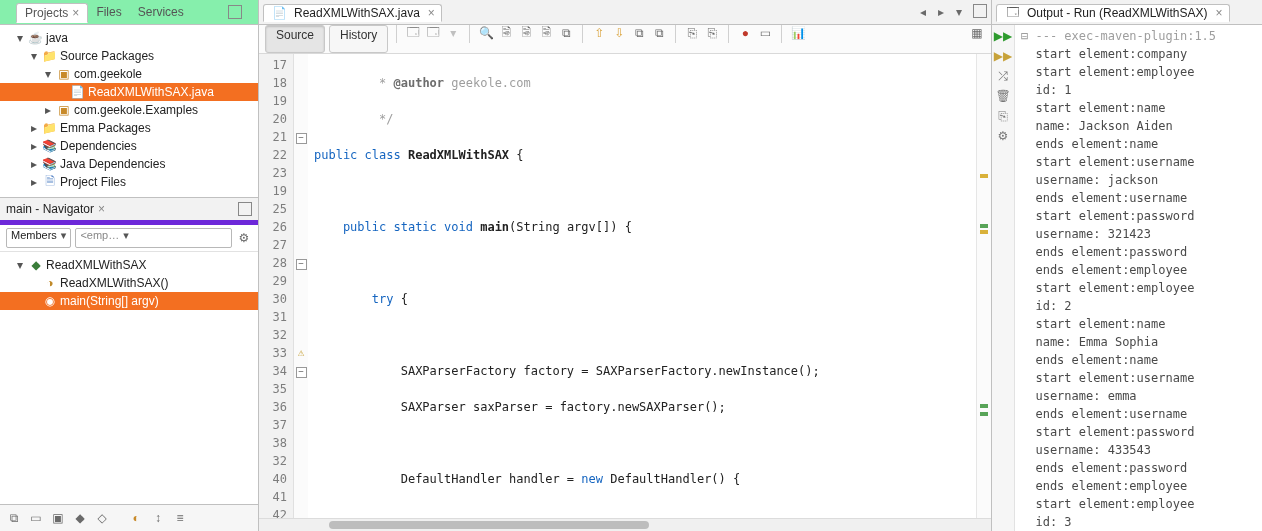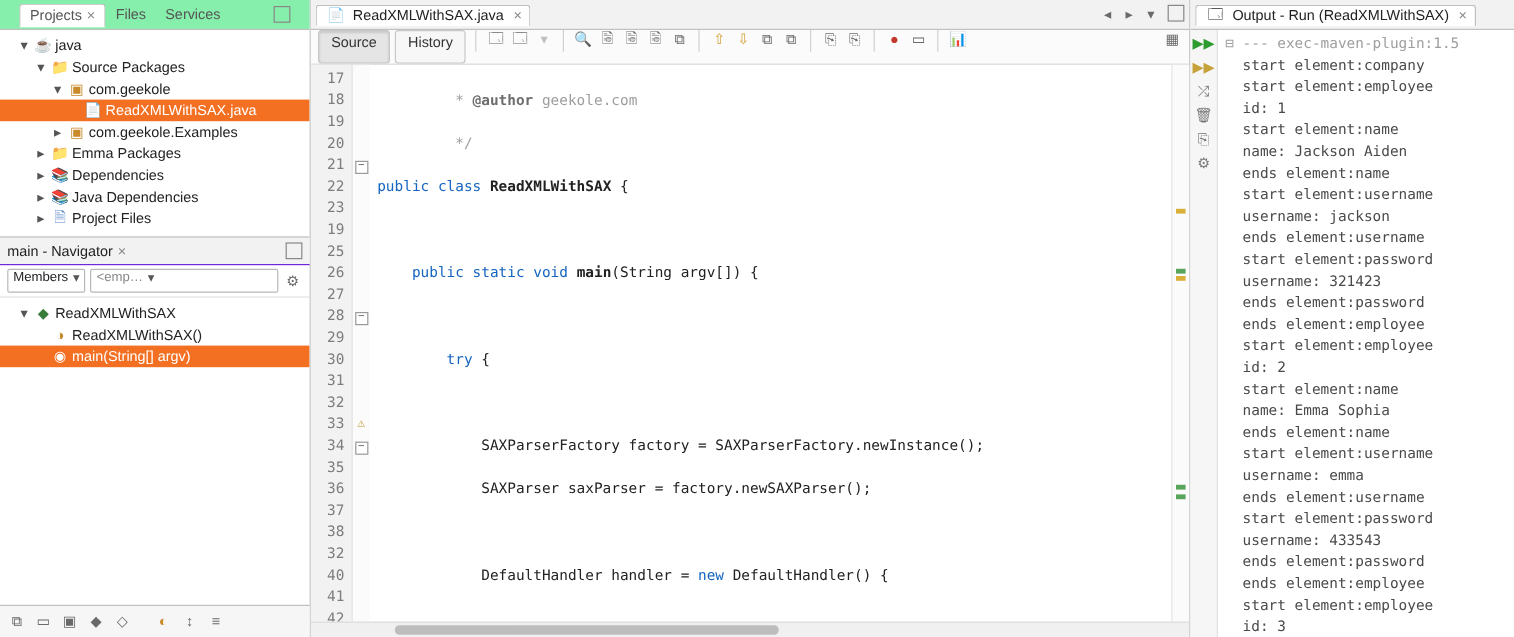--- a/index.html
+++ b/index.html
@@ -16,21 +16,21 @@
   .tree{flex:0 0 auto;overflow:auto;padding:4px 0 6px 0}
   .node{display:flex;align-items:center;height:18px;padding:0 4px;white-space:nowrap}
   .node.sel{background:#f36f21;color:#fff}
   .tw{width:12px;text-align:center;color:#555;display:inline-block}
   .ic{width:16px;height:14px;display:inline-flex;align-items:center;justify-content:center;margin:0 2px}
   .folder{color:#d9a23a}
   .pkg{color:#c88a2a}
   .jfile{color:#5b87c7}
   .depth1{padding-left:14px}.depth2{padding-left:28px}.depth3{padding-left:42px}.depth4{padding-left:56px}
   
-  .nav-header{display:flex;align-items:center;height:22px;border-top:1px solid #c0c0c0;border-bottom:1px solid #6d28d9;background:#f2f2f2;padding:0 6px}
+  .nav-header{display:flex;align-items:center;height:22px;border-top:1px solid #c0c0c0;border-bottom:5px solid #6d28d9;background:#f2f2f2;padding:0 6px}
   .nav-toolbar{display:flex;align-items:center;gap:4px;height:26px;padding:0 6px;border-bottom:1px solid #e2e2e2}
   .combo{border:1px solid #b8b8b8;background:#fff;height:18px;display:flex;align-items:flex-start;padding:0 4px;font-size:11px;border-radius:2px}
   .combo .car{margin-left:4px;color:#555}
   .nav-tree{flex:1;overflow:auto;padding:4px 0}
   .btm-icons{display:flex;gap:6px;align-items:center;height:26px;border-top:1px solid #c0c0c0;padding:0 6px;background:#f6f6f6}
   .tb-ic{width:16px;height:16px;display:inline-flex;align-items:center;justify-content:center;color:#6a6a6a}
   
   .center{flex:1;display:flex;flex-direction:column;min-width:0}
   .ed-tabs{display:flex;align-items:center;height:24px;border-bottom:1px solid #c0c0c0;background:#f2f2f2;padding:0 4px}
   .ed-tab{display:flex;align-items:center;gap:4px;background:#fff;border:1px solid #c0c0c0;border-bottom:1px solid #fff;border-radius:3px 3px 0 0;padding:1px 6px;position:relative;top:1px}

